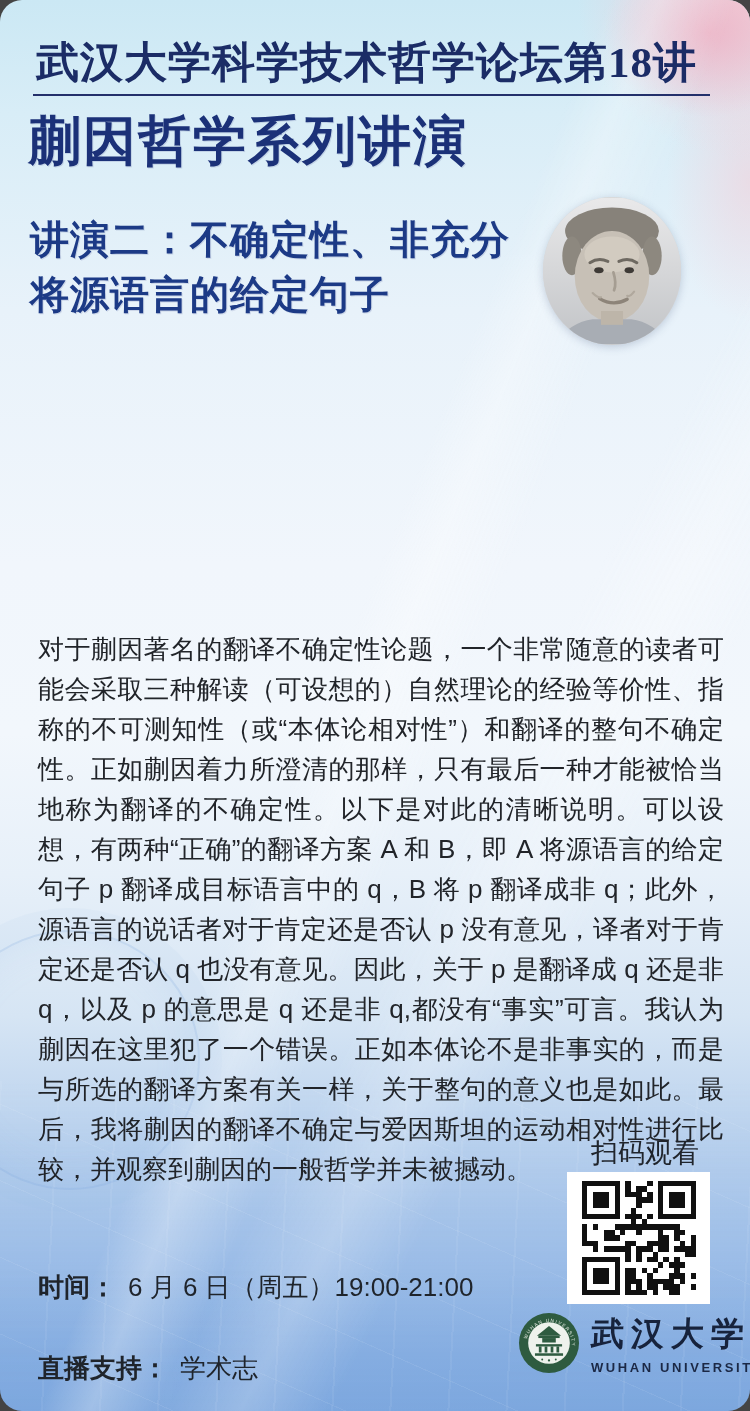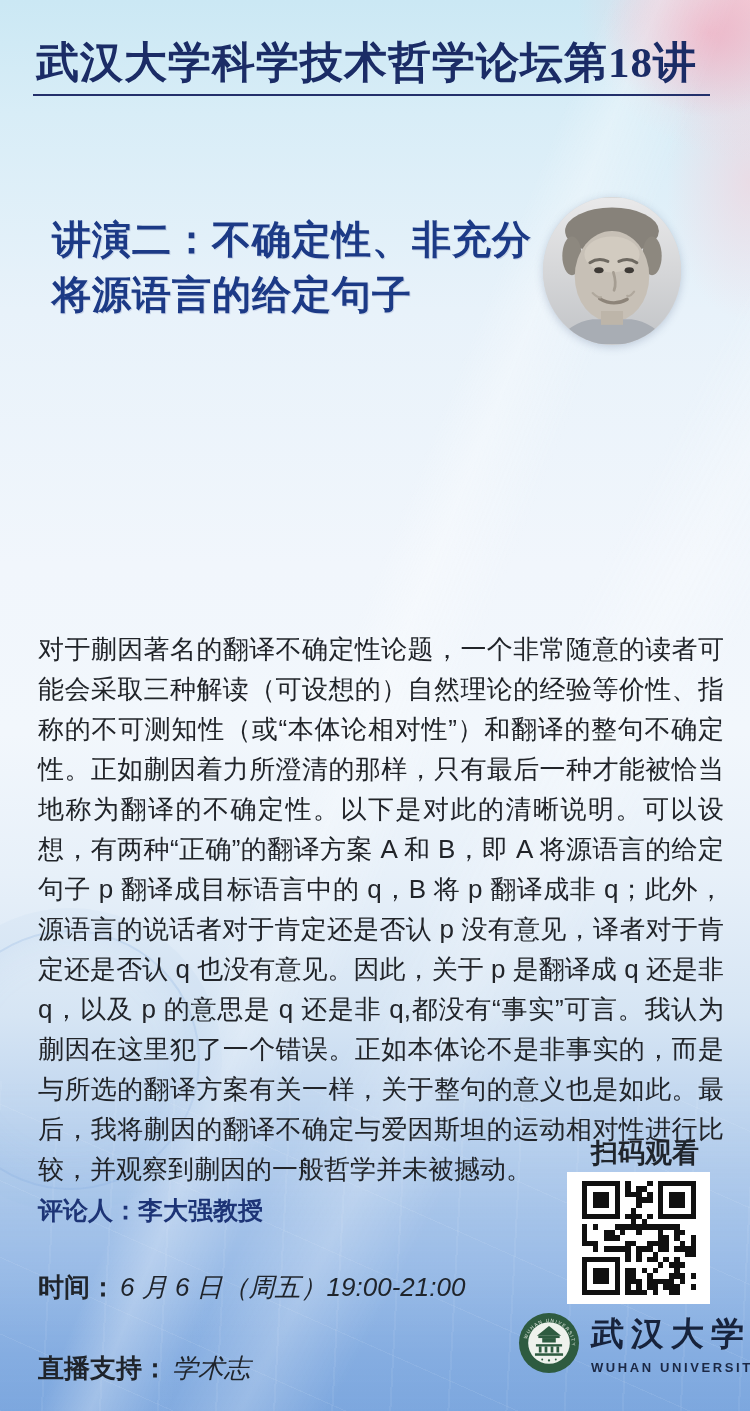--- a/index.html
+++ b/index.html
@@ -5,20 +5,21 @@
   * { margin:0; padding:0; box-sizing:border-box; }
   html,body { background:#444; }
   .poster {
     position:relative; width:750px; height:1411px; margin:0 auto;
     overflow:hidden;
     font-family:"Liberation Sans","DejaVu Sans",sans-serif;
     background:linear-gradient(180deg,
       #cbe8f4 0%, #d8edf7 8%, #e8f2fa 22%, #f1f6fc 40%,
       #f2f7fc 52%, #e7f0f9 62%, #d6e5f4 72%, #bcd3ee 80%,
       #9cbde8 89%, #82abe1 96%, #79a5de 100%);
+    border-radius:22px;
   }
   
   .bg-pink {
     position:absolute; top:0; right:0; width:340px; height:330px;
     background:
       radial-gradient(ellipse 150px 120px at 88% 10%, rgba(238,173,193,.75), rgba(238,173,193,0) 70%),
       radial-gradient(ellipse 240px 220px at 100% 0%, rgba(245,210,219,.95), rgba(245,210,219,0) 72%),
       radial-gradient(ellipse 120px 200px at 100% 55%, rgba(243,205,215,.55), rgba(243,205,215,0) 70%);
     pointer-events:none;
   }
@@ -51,21 +52,21 @@
     color:#1b2c66;
   }
   .title-rule { position:absolute; left:33px; top:94px; width:677px; height:2px; background:#23306b; }
   .series-title {
     position:absolute; left:28px; top:106px;
     font-size:53px; font-weight:900; letter-spacing:2px; color:#1b3178;
     text-shadow:1px 1px 0 rgba(120,130,180,.25);
   }
 
   
-  .lecture-title { position:absolute; left:52px; top:212px; width:500px; color:#1c3a86;font-family:Liberation Serif, serif; }
+  .lecture-title { position:absolute; left:30px; top:212px; width:500px; color:#1c3a86;font-family:Liberation Serif, serif; }
   .lecture-title .line { font-size:39px; font-weight:800; line-height:55px; letter-spacing:1px;
     text-shadow:1px 1px 0 rgba(120,130,180,.25);}
   .portrait {
     position:absolute; left:543px; top:197px; width:138px; height:148px;
     border-radius:50%; overflow:hidden; background:#d7d7d7;
     box-shadow:0 2px 8px rgba(60,80,120,.25);
   }
   .portrait svg { width:100%; height:100%; display:block; }
 
   .speaker-line { position:absolute; left:38px; top:344px; font-size:30px; font-weight:800; color:#1c3a86; }
@@ -75,33 +76,33 @@
     font-size:26px; line-height:40px; color:#212429; text-align:justify;
   }
 
   .abstract-head { position:absolute; left:38px; top:584px; font-size:31px; font-weight:800; color:#1b3178; }
   .abstract {
     position:absolute; left:38px; top:629px; width:686px;
     font-size:26px; line-height:40px; color:#212429; text-align:justify;
   }
 
   
-  .scan-label { position:absolute; left:591px; top:1135px; font-size:27px; font-weight:700; color:#20252c; }
+  .scan-label { position:absolute; left:591px; top:1135px; font-size:27px; font-weight:400; color:#20252c; }
   .qr-box {
     position:absolute; left:567px; top:1172px; width:143px; height:132px;
     background:#ffffff; display:flex; align-items:center; justify-content:center;
   }
   .qr-box svg { width:114px; height:114px; shape-rendering:crispEdges; }
 
   .commentator { position:absolute; left:38px; top:1194px; font-size:25px; font-weight:800; color:#1d3476; }
   .affiliation { position:absolute; left:38px; top:1233px; font-size:24px; font-weight:400; color:#39465f; letter-spacing:1px; }
 
   .info-line { position:absolute; left:38px; font-size:26px; color:#1f242b; white-space:nowrap; }
   .info-line .lbl { font-weight:800;text-align:center; }
-  .info-line .val { font-weight:500; margin-left:4px;font-style:italic; }
+  .info-line .val { font-weight:500; margin-left:12px; }
   .info-time { top:1270px; }
   .info-org  { top:1311px; }
   .info-live { top:1351px; }
 
   .whu-logo { position:absolute; left:518px; top:1311px; display:flex; align-items:center; gap:11px; }
   .whu-seal { width:62px; height:64px; display:block; }
   .whu-text-col { display:flex; flex-direction:column; }
   .whu-cn {
     font-family:"DejaVu Serif","Liberation Serif",serif;
     font-size:33px; font-weight:700; letter-spacing:7px; color:#17233c;
@@ -113,20 +114,21 @@
 <body>
 
 <div class="poster">
   <div class="bg-pink"></div>
   <div class="bg-globe"></div>
   <div class="bg-city"></div>
   <div class="bg-streaks"></div>
 
   <div class="forum-title">武汉大学科学技术哲学论坛第18讲</div>
   <div class="title-rule"></div>
+  <div class="series-title">蒯因哲学系列讲演</div>
 
   <div class="lecture-title">
     <div class="line">讲演二：不确定性、非充分</div>
     <div class="line">将源语言的给定句子</div>
   </div>
 
   <div class="portrait">
     <svg viewBox="0 0 100 106">
       <defs>
         <linearGradient id="pg" x1="0" y1="0" x2="0" y2="1">
@@ -166,21 +168,20 @@
       <rect x="14" y="0" width="7" height="7" fill="#101010"></rect>
       <rect x="15" y="1" width="5" height="5" fill="#fff"></rect>
       <rect x="16" y="2" width="3" height="3" fill="#101010"></rect>
       <rect x="0" y="14" width="7" height="7" fill="#101010"></rect>
       <rect x="1" y="15" width="5" height="5" fill="#fff"></rect>
       <rect x="2" y="16" width="3" height="3" fill="#101010"></rect>
       <path id="qr-path" d="M8 0h1v1h-1zM12 0h1v1h-1zM8 1h1v1h-1zM10 1h1v1h-1zM11 1h1v1h-1zM8 2h1v1h-1zM9 2h1v1h-1zM10 2h1v1h-1zM12 2h1v1h-1zM10 3h1v1h-1zM11 3h1v1h-1zM12 3h1v1h-1zM10 4h1v1h-1zM9 5h1v1h-1zM8 6h1v1h-1zM9 6h1v1h-1zM10 6h1v1h-1zM12 6h1v1h-1zM9 7h1v1h-1zM11 7h1v1h-1zM0 8h1v1h-1zM2 8h1v1h-1zM6 8h1v1h-1zM7 8h1v1h-1zM8 8h1v1h-1zM9 8h1v1h-1zM10 8h1v1h-1zM11 8h1v1h-1zM12 8h1v1h-1zM13 8h1v1h-1zM14 8h1v1h-1zM15 8h1v1h-1zM16 8h1v1h-1zM17 8h1v1h-1zM0 9h1v1h-1zM4 9h1v1h-1zM5 9h1v1h-1zM7 9h1v1h-1zM10 9h1v1h-1zM14 9h1v1h-1zM17 9h1v1h-1zM18 9h1v1h-1zM0 10h1v1h-1zM4 10h1v1h-1zM5 10h1v1h-1zM6 10h1v1h-1zM14 10h1v1h-1zM15 10h1v1h-1zM17 10h1v1h-1zM20 10h1v1h-1zM0 11h1v1h-1zM1 11h1v1h-1zM2 11h1v1h-1zM8 11h1v1h-1zM9 11h1v1h-1zM12 11h1v1h-1zM13 11h1v1h-1zM14 11h1v1h-1zM15 11h1v1h-1zM18 11h1v1h-1zM20 11h1v1h-1zM2 12h1v1h-1zM4 12h1v1h-1zM5 12h1v1h-1zM6 12h1v1h-1zM7 12h1v1h-1zM8 12h1v1h-1zM10 12h1v1h-1zM11 12h1v1h-1zM12 12h1v1h-1zM14 12h1v1h-1zM15 12h1v1h-1zM17 12h1v1h-1zM18 12h1v1h-1zM19 12h1v1h-1zM20 12h1v1h-1zM8 13h1v1h-1zM10 13h1v1h-1zM13 13h1v1h-1zM19 13h1v1h-1zM20 13h1v1h-1zM8 14h1v1h-1zM10 14h1v1h-1zM12 14h1v1h-1zM13 14h1v1h-1zM15 14h1v1h-1zM17 14h1v1h-1zM14 15h1v1h-1zM16 15h1v1h-1zM17 15h1v1h-1zM18 15h1v1h-1zM8 16h1v1h-1zM9 16h1v1h-1zM11 16h1v1h-1zM13 16h1v1h-1zM17 16h1v1h-1zM8 17h1v1h-1zM9 17h1v1h-1zM12 17h1v1h-1zM16 17h1v1h-1zM17 17h1v1h-1zM18 17h1v1h-1zM20 17h1v1h-1zM8 18h1v1h-1zM9 18h1v1h-1zM10 18h1v1h-1zM12 18h1v1h-1zM13 18h1v1h-1zM14 18h1v1h-1zM15 18h1v1h-1zM16 18h1v1h-1zM18 18h1v1h-1zM8 19h1v1h-1zM10 19h1v1h-1zM12 19h1v1h-1zM13 19h1v1h-1zM15 19h1v1h-1zM16 19h1v1h-1zM17 19h1v1h-1zM20 19h1v1h-1zM8 20h1v1h-1zM9 20h1v1h-1zM10 20h1v1h-1zM11 20h1v1h-1zM13 20h1v1h-1zM16 20h1v1h-1zM17 20h1v1h-1z" fill="#101010"></path>
     </svg>
   </div>
 
-  <div class="commentator">评论人：李大强教授</div>
 
   <div class="info-line info-time">
     <span class="lbl">时间：</span><span class="val">6 月 6 日（周五）19:00-21:00</span>
   </div>
   <div class="info-line info-live">
     <span class="lbl">直播支持：</span><span class="val">学术志</span>
   </div>
 
   <div class="whu-logo">
     <svg class="whu-seal" viewBox="0 0 64 64">

